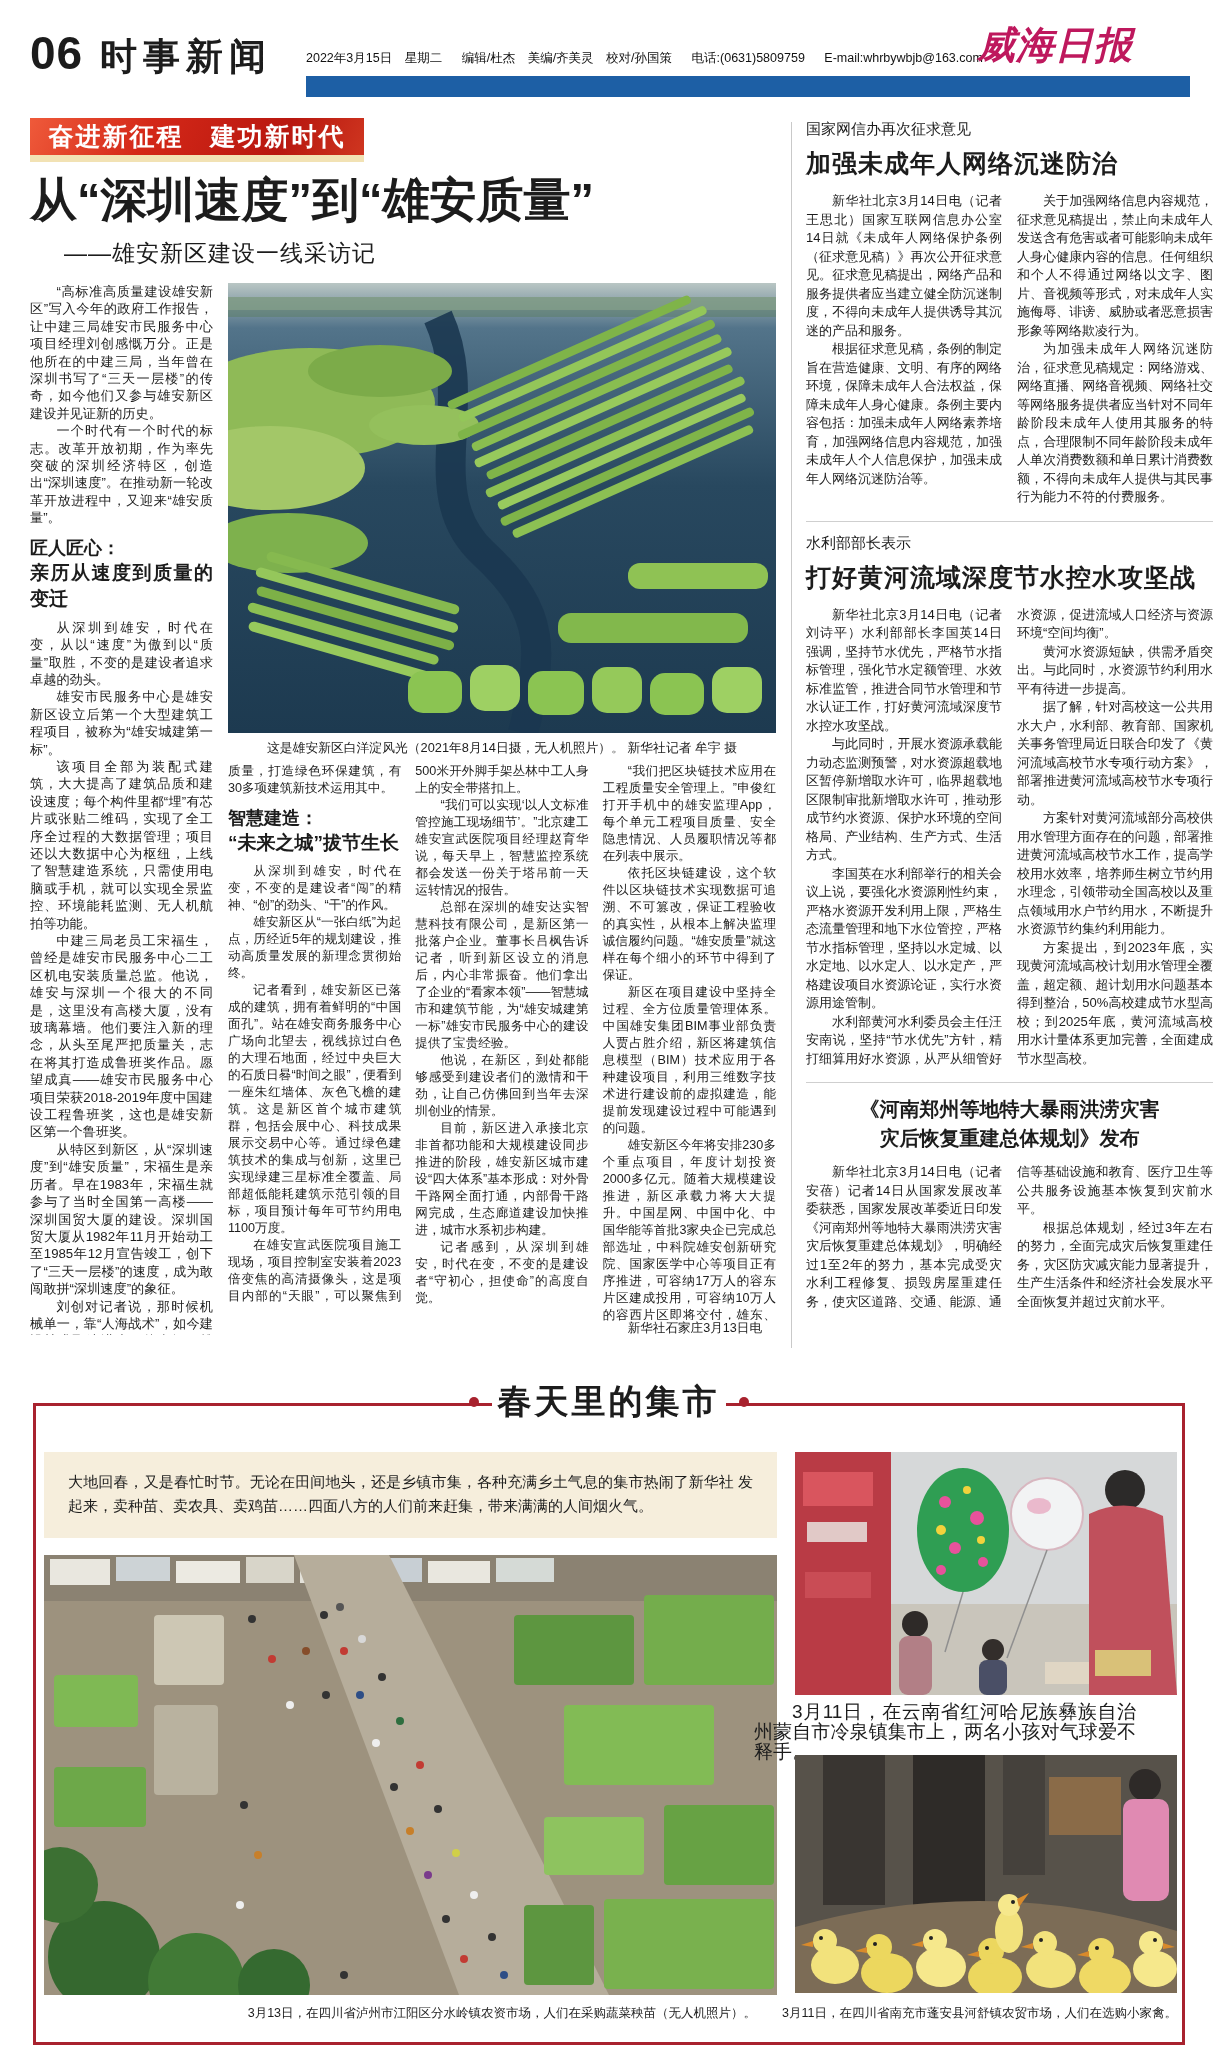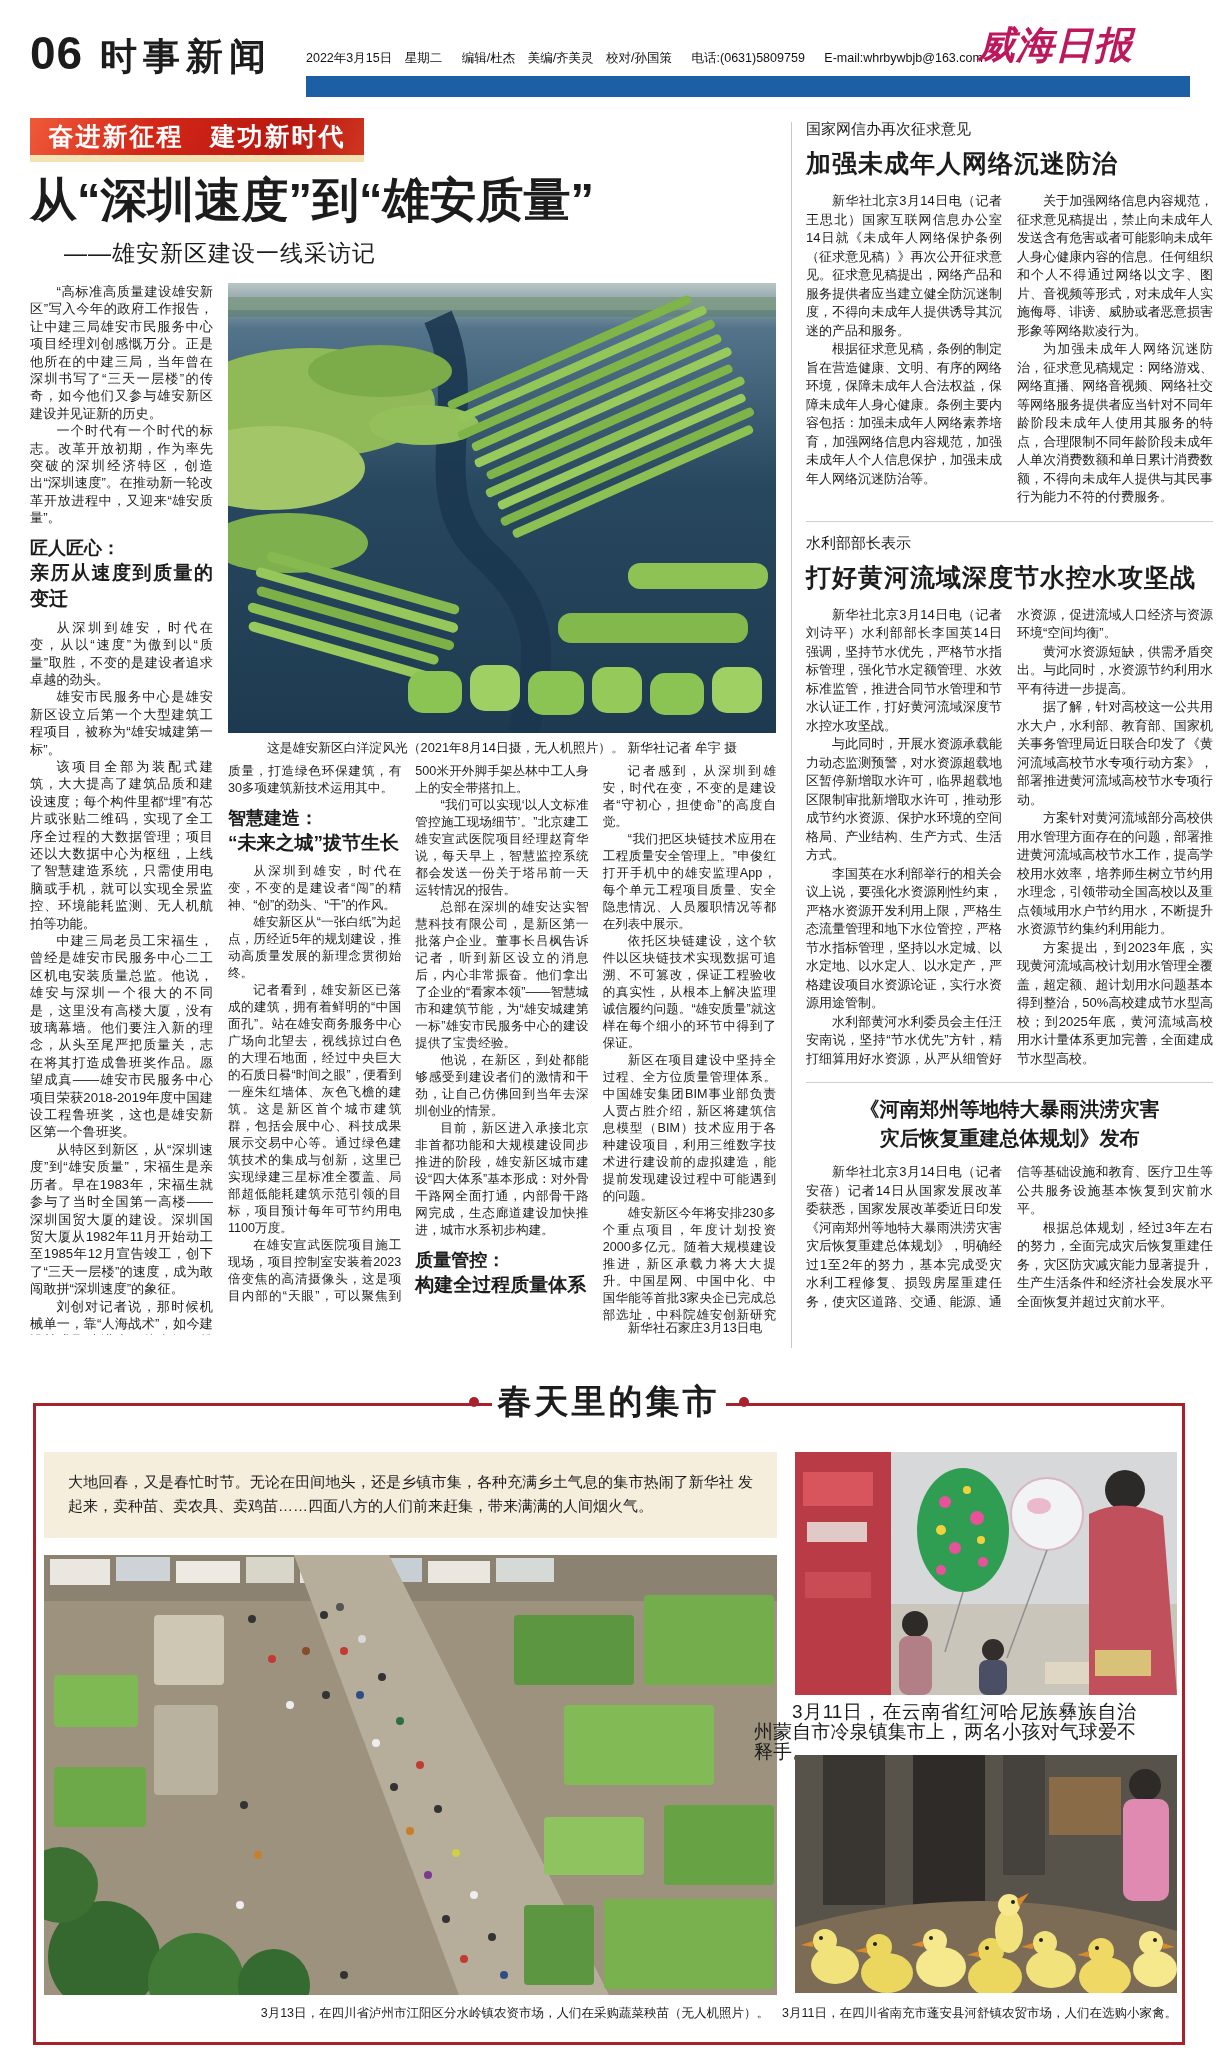--- a/index.html
+++ b/index.html
@@ -62,21 +62,21 @@
   .m-intro { position:absolute; left:11px; top:49px; width:733px; height:86px; background:#f6eedc;
              padding:18px 24px 0; font-size:15px; line-height:24px; text-align:justify; }
   .m-intro .txt { text-indent:2em; display:inline; }
   .m-intro .credit { float:right; }
   .m-photo-market { position:absolute; left:11px; top:152px; width:733px; height:440px; }
   .m-photo-balloon { position:absolute; left:762px; top:49px; width:382px; height:243px; }
   .m-cap-balloon { position:absolute; left:721px; top:299px; width:382px; font-size:19px;
                    line-height:20px; text-indent:2em; text-align:justify; }
   .m-photo-ducks { position:absolute; left:762px; top:352px; width:382px; height:238px; }
   .m-caps-row { position:absolute; left:11px; top:602px; width:1133px; display:flex;
-                justify-content:flex-end; gap:13px; font-size:12.5px; white-space:nowrap; }
+                justify-content:flex-end; gap:26px; font-size:12.5px; white-space:nowrap; }
   svg { display:block; }
 </style>
 </head>
 <body>
 
 <div class="page">
 
   <div class="ph-num">06</div>
   <div class="ph-sec">时事新闻</div>
   <div class="ph-info">
@@ -171,24 +171,20 @@
               <div class="sec-title">“未来之城”拔节生长</div>
             </div>
             <p class="para">从深圳到雄安，时代在变，不变的是建设者“闯”的精神、“创”的劲头、“干”的作风。</p>
             <p class="para">雄安新区从“一张白纸”为起点，历经近5年的规划建设，推动高质量发展的新理念贯彻始终。</p>
             <p class="para">记者看到，雄安新区已落成的建筑，拥有着鲜明的“中国面孔”。站在雄安商务服务中心广场向北望去，视线掠过白色的大理石地面，经过中央巨大的石质日晷“时间之眼”，便看到一座朱红墙体、灰色飞檐的建筑。这是新区首个城市建筑群，包括会展中心、科技成果展示交易中心等。通过绿色建筑技术的集成与创新，这里已实现绿建三星标准全覆盖、局部超低能耗建筑示范引领的目标，项目预计每年可节约用电1100万度。</p>
             <p class="para">在雄安宣武医院项目施工现场，项目控制室安装着2023倍变焦的高清摄像头，这是项目内部的“天眼”，可以聚焦到500米开外脚手架丛林中工人身上的安全带搭扣上。</p>
             <p class="para">“我们可以实现‘以人文标准管控施工现场细节’。”北京建工雄安宣武医院项目经理赵育华说，每天早上，智慧监控系统都会发送一份关于塔吊前一天运转情况的报告。</p>
             <p class="para">总部在深圳的雄安达实智慧科技有限公司，是新区第一批落户企业。董事长吕枫告诉记者，听到新区设立的消息后，内心非常振奋。他们拿出了企业的“看家本领”——智慧城市和建筑节能，为“雄安城建第一标”雄安市民服务中心的建设提供了宝贵经验。</p>
             <p class="para">他说，在新区，到处都能够感受到建设者们的激情和干劲，让自己仿佛回到当年去深圳创业的情景。</p>
             <p class="para">目前，新区进入承接北京非首都功能和大规模建设同步推进的阶段，雄安新区城市建设“四大体系”基本形成：对外骨干路网全面打通，内部骨干路网完成，生态廊道建设加快推进，城市水系初步构建。</p>
-            <div class="sec-head">
-              <div class="sec-kicker">质量管控：</div>
-              <div class="sec-title">构建全过程质量体系</div>
-            </div>
             <p class="para">记者感到，从深圳到雄安，时代在变，不变的是建设者“守初心，担使命”的高度自觉。</p>
             <p class="para">“我们把区块链技术应用在工程质量安全管理上。”申俊红打开手机中的雄安监理App，每个单元工程项目质量、安全隐患情况、人员履职情况等都在列表中展示。</p>
             <p class="para">依托区块链建设，这个软件以区块链技术实现数据可追溯、不可篡改，保证工程验收的真实性，从根本上解决监理诚信履约问题。“雄安质量”就这样在每个细小的环节中得到了保证。</p>
             <p class="para">新区在项目建设中坚持全过程、全方位质量管理体系。中国雄安集团BIM事业部负责人贾占胜介绍，新区将建筑信息模型（BIM）技术应用于各种建设项目，利用三维数字技术进行建设前的虚拟建造，能提前发现建设过程中可能遇到的问题。</p>
             <p class="para">雄安新区今年将安排230多个重点项目，年度计划投资2000多亿元。随着大规模建设推进，新区承载力将大大提升。中国星网、中国中化、中国华能等首批3家央企已完成总部选址，中科院雄安创新研究院、国家医学中心等项目正有序推进，可容纳17万人的容东片区建成投用，可容纳10万人的容西片区即将交付，雄东、昝岗等片区进入规模开发期……</p>
           </div>
         <div class="agency-dateline">新华社石家庄3月13日电</div>
       </div>
     </div>
   </div>

